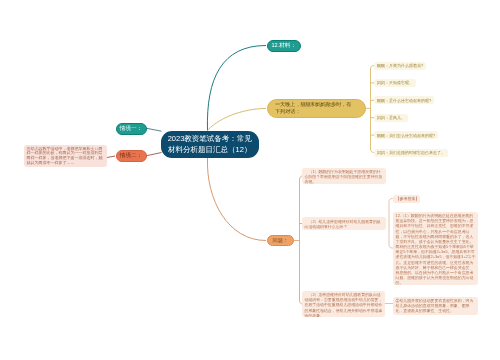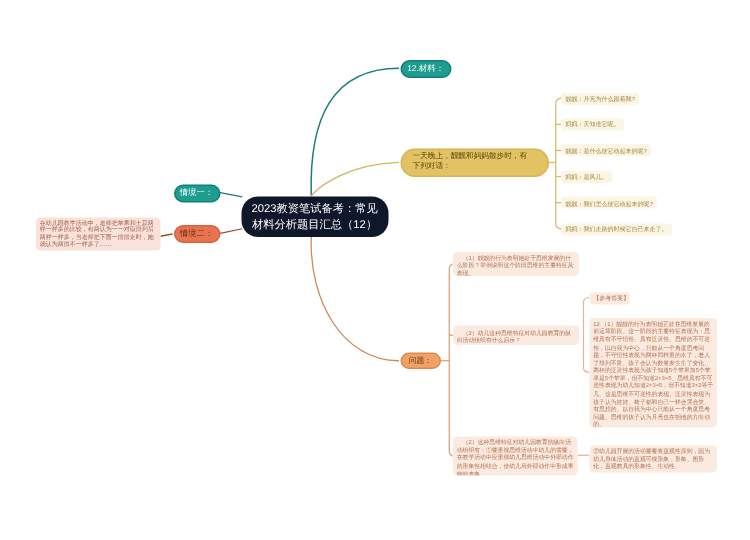--- a/index.html
+++ b/index.html
@@ -2,21 +2,21 @@
 <html><head>
 <meta charset="utf-8">
 <style>
   html,body{margin:0;padding:0;}
   body{width:500px;height:360px;background:#ffffff;overflow:hidden;
        font-family:"Liberation Sans",sans-serif;position:relative;}
   #stage{position:absolute;left:0;top:0;width:500px;height:360px;overflow:hidden;background:#fff;}
   svg#links{position:absolute;left:0;top:0;width:500px;height:360px;}
   .node{position:absolute;box-sizing:border-box;}
 
-  .root-node{left:161px;top:130.5px;width:97.5px;height:27.5px;background:#0f172a;
+  .root-node{left:161px;top:130.5px;width:97.5px;height:27.5px;background:#0c4a6e;
       border-radius:11px;color:#fff;display:flex;flex-direction:column;
       align-items:center;justify-content:center;font-size:7.5px;line-height:11.4px;
       letter-spacing:0px;white-space:nowrap;}
 
   .pill{border-radius:999px;display:flex;align-items:center;justify-content:center;
         font-size:5.6px;letter-spacing:0;white-space:nowrap;}
   .pill-teal{background:#1E9C90;color:#ffffff;border:0.9px solid #0F8077;}
   .pill-orange{background:#E8744F;color:#5E2A18;border:0.9px solid #D66242;}
 
   .sc1{left:115.5px;top:122.5px;width:31px;height:12px;}

